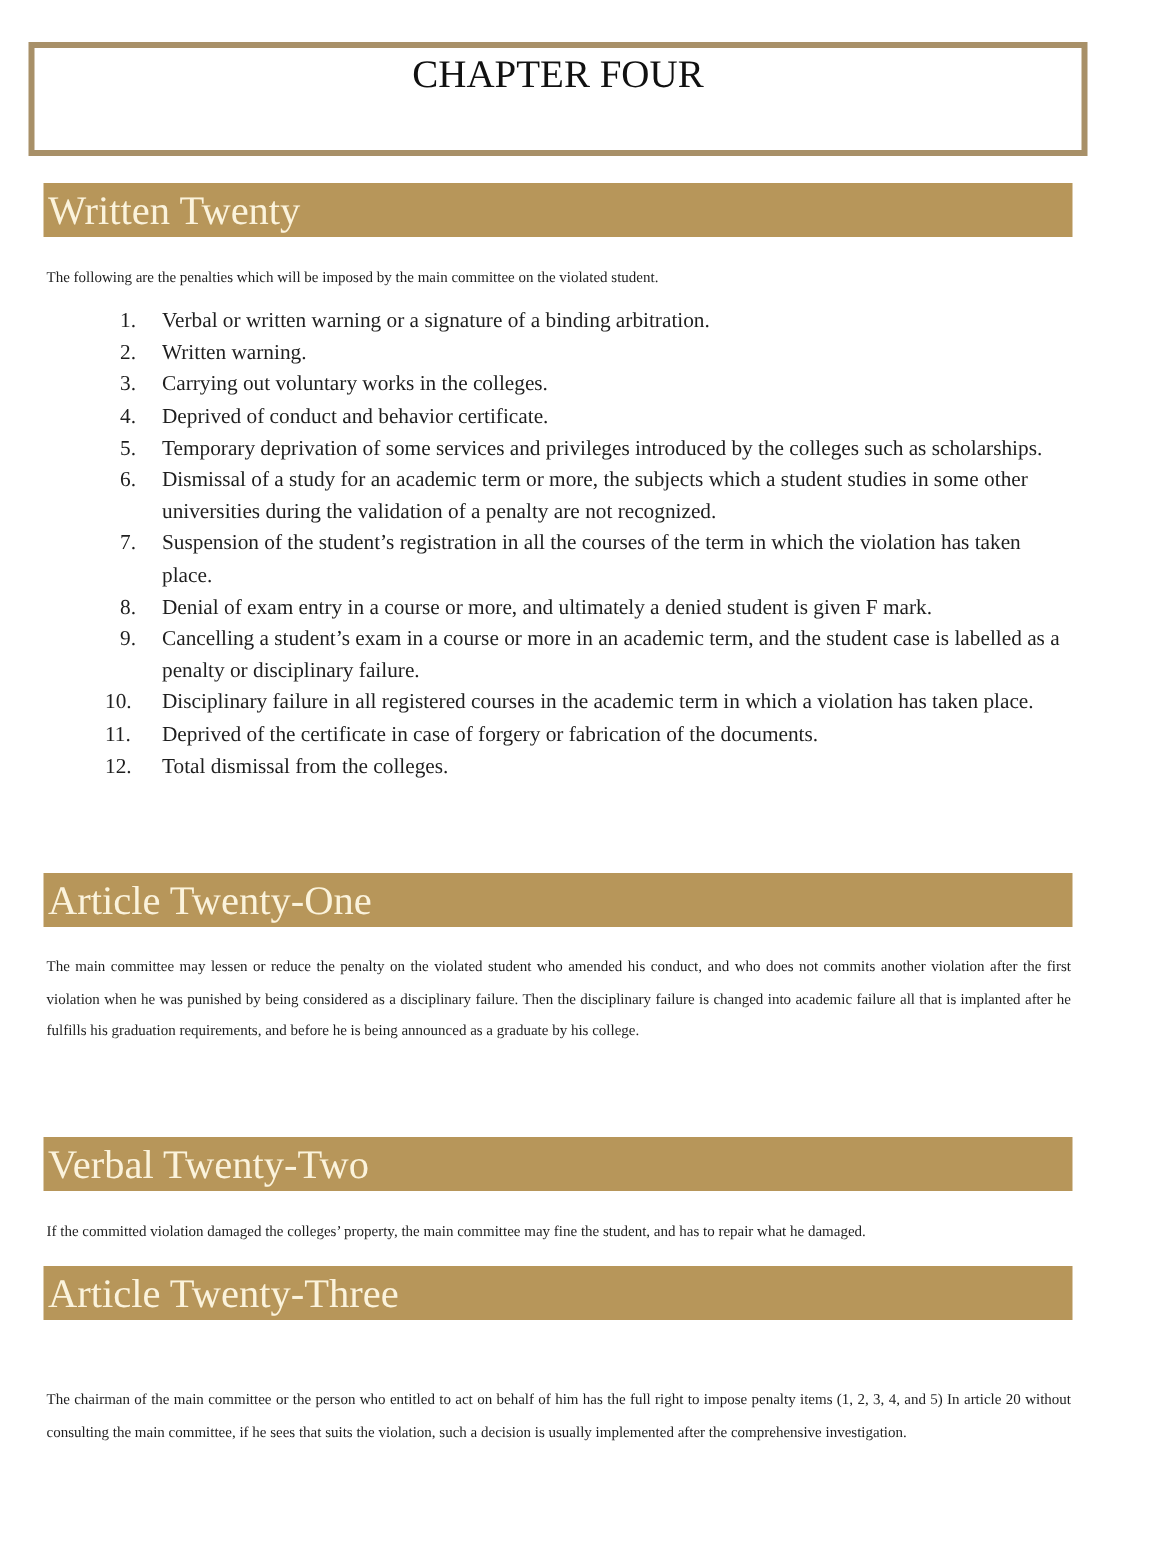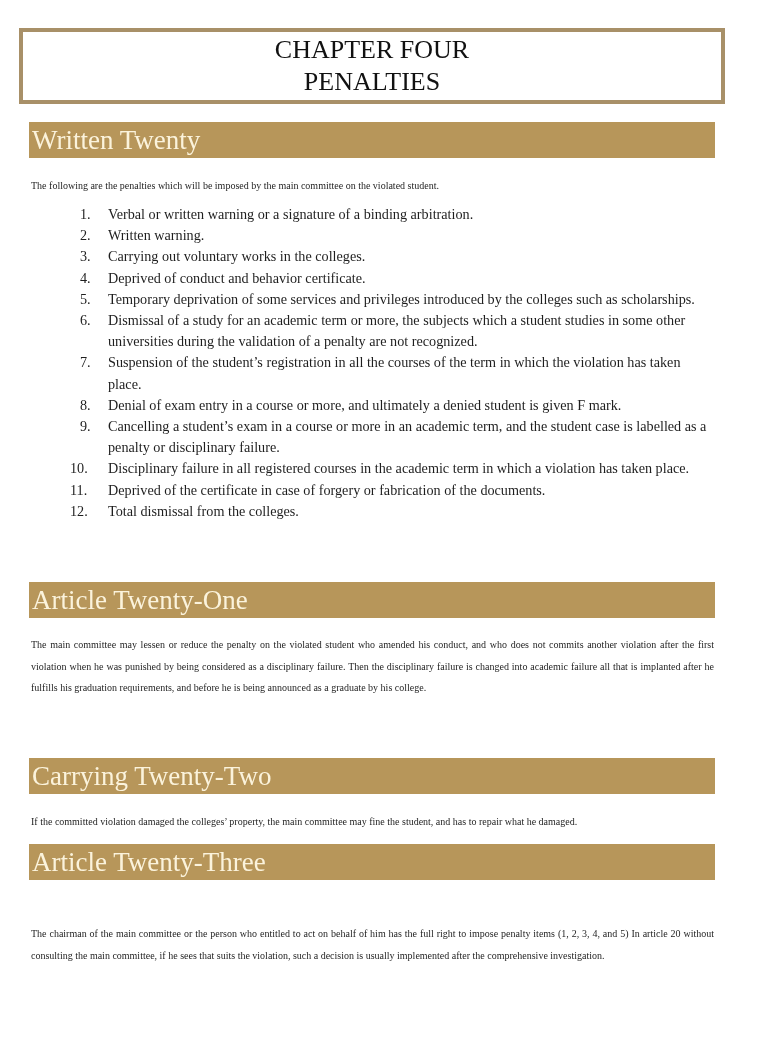--- a/index.html
+++ b/index.html
@@ -20,21 +20,20 @@
   ol.penalties li { display:flex; }
   ol.penalties .num { width:38px; flex:none; text-align:left; padding-left:10px; box-sizing:border-box; }
   ol.penalties .num.two { padding-left:10px; }
   ol.penalties .txt { flex:1; }
 </style>
 </head>
 <body>
 
 <div class="chapter-box">
   <div class="line l1">CHAPTER FOUR</div>
-  <div class="line">PENALTIES</div>
 </div>
 
 <div class="banner" style="top:122px;">
   <span class="title">Written Twenty</span>
 </div>
 <div class="para intro" style="top:175px;">The following are the penalties which will be imposed by the main committee on the violated student.</div>
 
 <ol class="penalties">
   <li>
       <span class="num">1.</span>
@@ -85,20 +84,20 @@
       <span class="txt">Total dismissal from the colleges.</span>
     </li>
 </ol>
 
 <div class="banner" style="top:582px;text-align:center;">
   <span class="title">Article Twenty-One</span>
 </div>
 <div class="para" style="top:634px;">The main committee may lessen or reduce the penalty on the violated student who amended his conduct, and who does not commits another violation after the first violation when he was punished by being considered as a disciplinary failure. Then the disciplinary failure is changed into academic failure all that is implanted after he fulfills his graduation requirements, and before he is being announced as a graduate by his college.</div>
 
 <div class="banner" style="top:758px;">
-  <span class="title">Carrying Twenty-Two</span>
+  <span class="title">Verbal Twenty-Two</span>
 </div>
 <div class="para" style="top:811px;">If the committed violation damaged the colleges’ property, the main committee may fine the student, and has to repair what he damaged.</div>
 
 <div class="banner" style="top:844px;">
   <span class="title">Article Twenty-Three</span>
 </div>
 <div class="para" style="top:923px;">The chairman of the main committee or the person who entitled to act on behalf of him has the full right to impose penalty items (1, 2, 3, 4, and 5) In article 20 without consulting the main committee, if he sees that suits the violation, such a decision is usually implemented after the comprehensive investigation.</div>
 
 </body></html>

